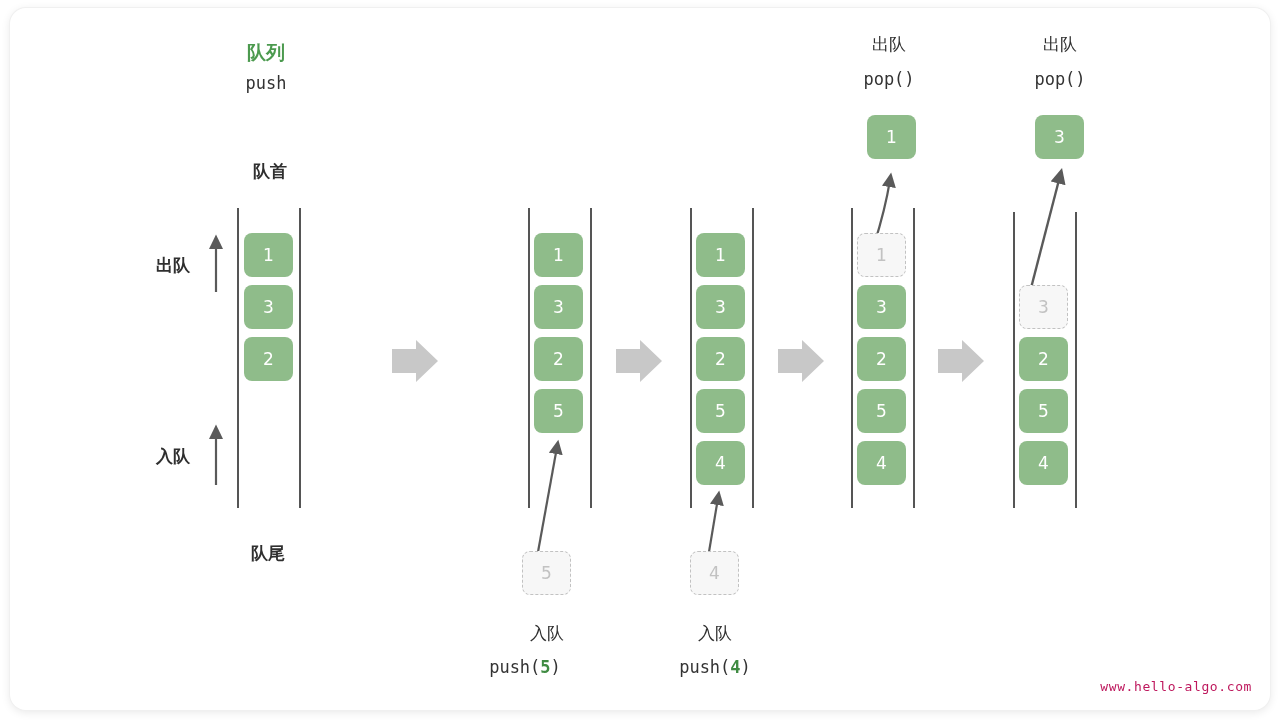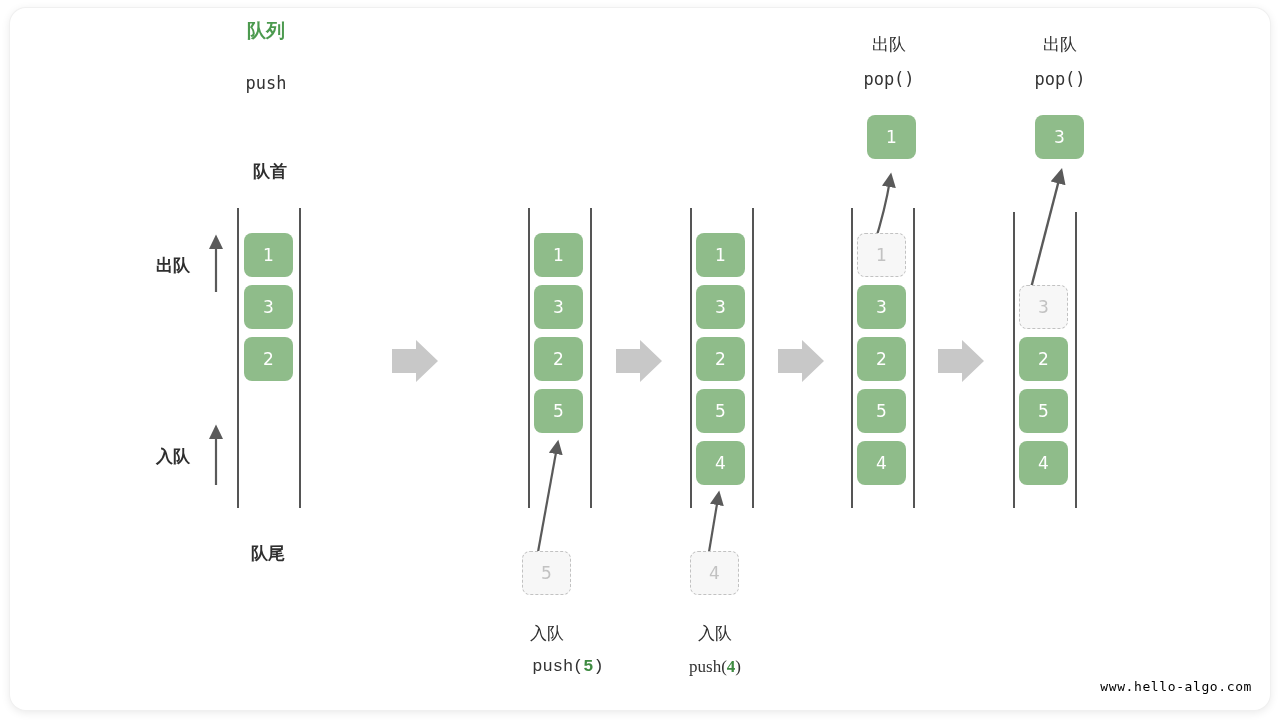--- a/index.html
+++ b/index.html
@@ -88,21 +88,21 @@
   }
   .lbl.center { transform: translateX(-50%); text-align: center; }
   .green-arg { color: #3f8b42; font-weight: bold; }
 
   .watermark {
     position: absolute;
     right: 28px;
     bottom: 26px;
     font-size: 13px;
     letter-spacing: 0.6px;
-    color: #000000;
+    color: #be185d;
     font-family: "DejaVu Sans Mono", "Liberation Mono", monospace;
     margin-left: 34px;
   }
   svg.overlay {
     position: absolute;
     left: 0; top: 0;
     width: 1280px; height: 720px;
     pointer-events: none;
   }
 </style>
@@ -150,21 +150,21 @@
       <path d="M616,349 L640,349 L640,340 L662,361 L640,382 L640,373 L616,373 z" fill="#c8c8c8"></path>
     </g>
     <g>
       <path d="M778,349 L802,349 L802,340 L824,361 L802,382 L802,373 L778,373 z" fill="#c8c8c8"></path>
     </g>
     <g>
       <path d="M938,349 L962,349 L962,340 L984,361 L962,382 L962,373 L938,373 z" fill="#c8c8c8"></path>
     </g>
   </svg>
 
-  <div class="lbl title-cn center" style="left:266px; top:18px;">队列</div>
+  <div class="lbl title-cn center" style="left:266px; top:40px;">队列</div>
   <div class="lbl mono center" style="left:266px; top:72px;">push</div>
 
   <div class="lbl cn-bold center" style="left:266px; top:160px;">队首</div>
   <div class="lbl cn-bold center" style="left:264px; top:542px;">队尾</div>
 
   <div class="lbl cn-bold" style="left:148px; top:265px; transform:translateY(-50%);">出队</div>
   <div class="lbl cn-bold" style="left:148px; top:456px; transform:translateY(-50%);">入队</div>
 
   <div class="abs">
     <div class="rail" style="left:237px; top:208px; height:300px;"></div>
@@ -178,36 +178,36 @@
     <div class="rail" style="left:528px; top:208px; height:300px;"></div>
     <div class="rail" style="left:590px; top:208px; height:300px;"></div>
     <div class="box" style="left:534px; top:233px;">1</div>
     <div class="box" style="left:534px; top:285px;">3</div>
     <div class="box" style="left:534px; top:337px;">2</div>
     <div class="box" style="left:534px; top:389px;">5</div>
 
     <div class="box ghost" style="left:522px; top:551px;">5</div>
 
     <div class="lbl cn center" style="left:547px; top:622px;">入队</div>
-    <div class="lbl mono center" style="left:568px; top:656px;font-family:Liberation Mono, monospace;"><span>push(</span><span class="green-arg">5</span><span>)</span></div>
+    <div class="lbl mono center" style="left:525px; top:656px;"><span>push(</span><span class="green-arg">5</span><span>)</span></div>
   </div>
 
   <div class="abs">
     <div class="rail" style="left:690px; top:208px; height:300px;"></div>
     <div class="rail" style="left:752px; top:208px; height:300px;"></div>
     <div class="box" style="left:696px; top:233px;">1</div>
     <div class="box" style="left:696px; top:285px;">3</div>
     <div class="box" style="left:696px; top:337px;">2</div>
     <div class="box" style="left:696px; top:389px;">5</div>
     <div class="box" style="left:696px; top:441px;">4</div>
 
     <div class="box ghost" style="left:690px; top:551px;">4</div>
 
     <div class="lbl cn center" style="left:715px; top:622px;">入队</div>
-    <div class="lbl mono center" style="left:715px; top:656px;font-family:Liberation Serif, serif;"><span>push(</span><span class="green-arg">4</span><span>)</span></div>
+    <div class="lbl mono center" style="left:715px; top:656px;"><span>push(</span><span class="green-arg">4</span><span>)</span></div>
   </div>
 
   <div class="abs">
     <div class="lbl cn center" style="left:889px; top:33px;">出队</div>
     <div class="lbl mono center" style="left:889px; top:68px;">pop()</div>
 
     <div class="box" style="left:867px; top:115px;">1</div>
 
     <div class="rail" style="left:851px; top:208px; height:300px;"></div>
     <div class="rail" style="left:913px; top:208px; height:300px;"></div>

